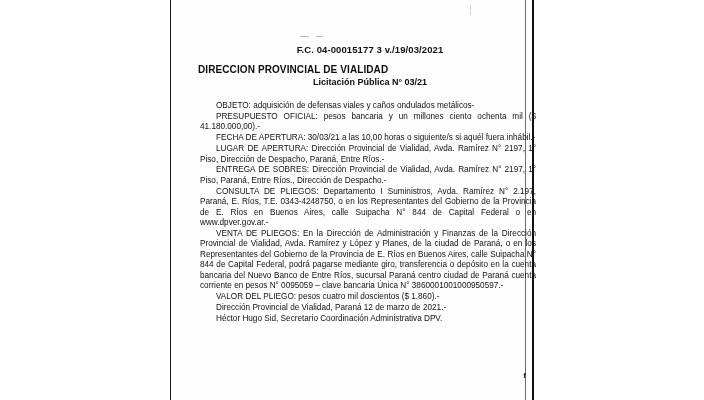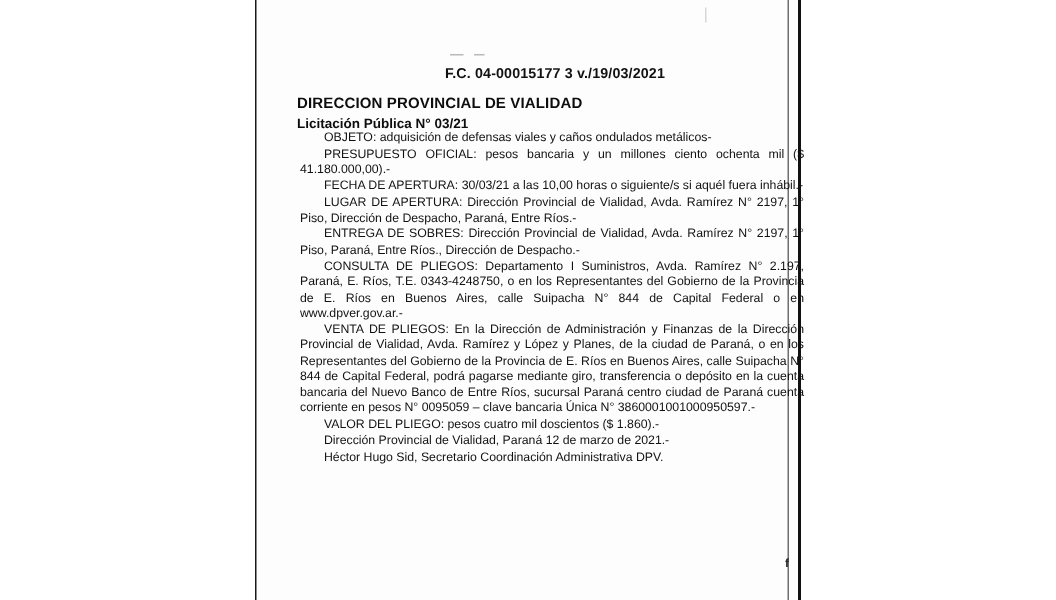--- a/index.html
+++ b/index.html
@@ -75,27 +75,28 @@
   }
   .title {
     text-align: left;
     font-size: 10px;
     font-weight: bold;
     color: #0d0d0d;
     margin-top: 9px;
     letter-spacing: 0.1px;
   }
   .subtitle {
+    text-align: center;
     font-size: 9px;
     font-weight: bold;
     color: #0d0d0d;
     margin-top: 2px;
   }
   .body-block {
-    margin-top: 0;
+    margin-top: 14px;
     padding: 0 6px 0 2px;
   }
   p.para {
     margin: 0 0 0.5px 0;
     font-size: 8.2px;
     line-height: 10.4px;
     color: #111;
     text-align: justify;
     text-indent: 16px;
   }

